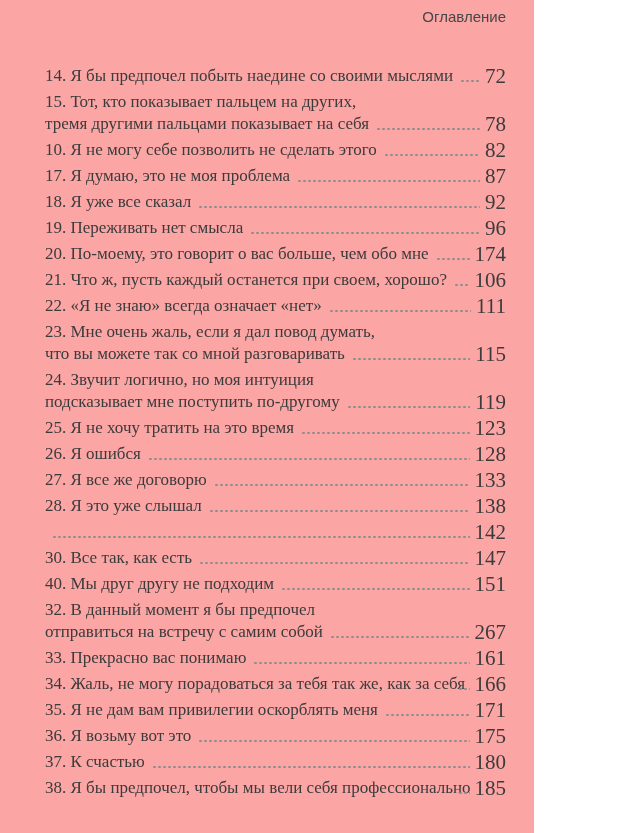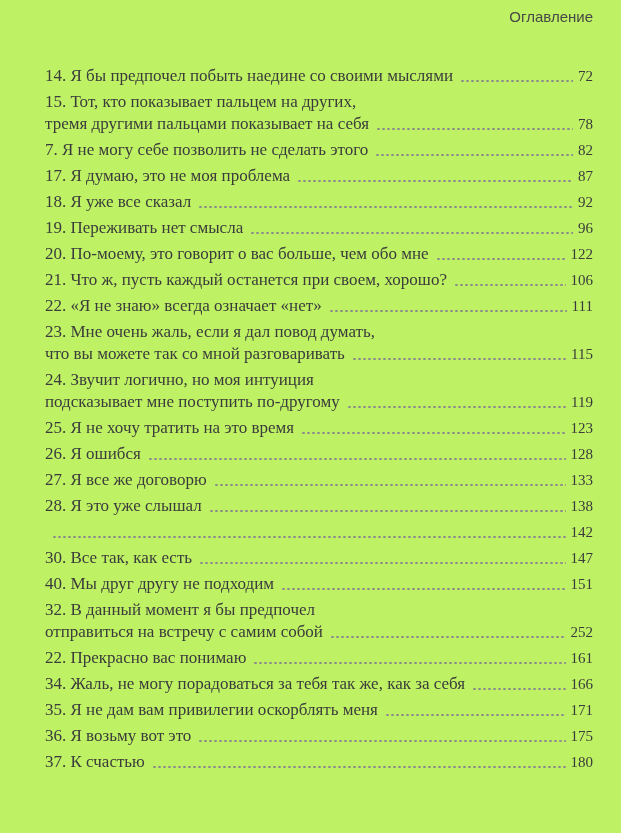--- a/index.html
+++ b/index.html
@@ -2,24 +2,24 @@
 <html lang="ru"><head>
 <meta charset="utf-8">
 <style>
   html, body {
     margin: 0;
     padding: 0;
     background: #ffffff;
   }
   .page {
     position: relative;
-    width: 621px;
+    width: 534px;
     height: 833px;
     box-sizing: border-box;
-    background: #bef264;
+    background: #fca5a5;
     padding: 7px 28px 16px 45px;
     font-family: "Liberation Serif", "DejaVu Serif", serif;
     color: #3b3b3b;
     overflow: hidden;
   }
   .running-head {
     text-align: right;
     font-family: "Liberation Sans", "DejaVu Sans", sans-serif;
     font-size: 15px;
     line-height: 20px;
@@ -49,21 +49,21 @@
     align-self: flex-end;
     margin: 0 5px 4px 7px;
     background-image: radial-gradient(circle, #8d8d8d 1px, rgba(0,0,0,0) 1.45px);
     background-size: 5px 4px;
     background-repeat: repeat-x;
     background-position: left center;
   }
   .toc-page {
     white-space: nowrap;
     flex: 0 0 auto;
-    font-size: 15px;
+    font-size: 21px;
   }
 </style>
 </head>
 <body>
 
 <div class="page">
   <div class="running-head">Оглавление</div>
 
   <div class="toc" id="toc-list">
   <div class="toc-entry">
@@ -80,21 +80,21 @@
         </div>
         <div class="toc-line">
           <span class="toc-text">тремя другими пальцами показывает на себя</span>
           <span class="toc-dots"></span>
           <span class="toc-page">78</span>
         </div>
       </div>
 
   <div class="toc-entry">
         <div class="toc-line">
-          <span class="toc-text">7. Я не могу себе позволить не сделать этого</span>
+          <span class="toc-text">10. Я не могу себе позволить не сделать этого</span>
           <span class="toc-dots"></span>
           <span class="toc-page">82</span>
         </div>
       </div>
 
   <div class="toc-entry">
         <div class="toc-line">
           <span class="toc-text">17. Я думаю, это не моя проблема</span>
           <span class="toc-dots"></span>
           <span class="toc-page">87</span>
@@ -114,21 +114,21 @@
           <span class="toc-text">19. Переживать нет смысла</span>
           <span class="toc-dots"></span>
           <span class="toc-page">96</span>
         </div>
       </div>
 
   <div class="toc-entry">
         <div class="toc-line">
           <span class="toc-text">20. По-моему, это говорит о вас больше, чем обо мне</span>
           <span class="toc-dots"></span>
-          <span class="toc-page">122</span>
+          <span class="toc-page">174</span>
         </div>
       </div>
 
   <div class="toc-entry">
         <div class="toc-line">
           <span class="toc-text">21. Что ж, пусть каждый останется при своем, хорошо?</span>
           <span class="toc-dots"></span>
           <span class="toc-page">106</span>
         </div>
       </div>
@@ -218,27 +218,27 @@
         </div>
       </div>
 
   <div class="toc-entry">
         <div class="toc-line">
           <span class="toc-text">32. В данный момент я бы предпочел</span>
         </div>
         <div class="toc-line">
           <span class="toc-text">отправиться на встречу с самим собой</span>
           <span class="toc-dots"></span>
-          <span class="toc-page">252</span>
-        </div>
-      </div>
-
-  <div class="toc-entry">
-        <div class="toc-line">
-          <span class="toc-text">22. Прекрасно вас понимаю</span>
+          <span class="toc-page">267</span>
+        </div>
+      </div>
+
+  <div class="toc-entry">
+        <div class="toc-line">
+          <span class="toc-text">33. Прекрасно вас понимаю</span>
           <span class="toc-dots"></span>
           <span class="toc-page">161</span>
         </div>
       </div>
 
   <div class="toc-entry">
         <div class="toc-line">
           <span class="toc-text">34. Жаль, не могу порадоваться за тебя так же, как за себя</span>
           <span class="toc-dots"></span>
           <span class="toc-page">166</span>
@@ -262,14 +262,21 @@
       </div>
 
   <div class="toc-entry">
         <div class="toc-line">
           <span class="toc-text">37. К счастью</span>
           <span class="toc-dots"></span>
           <span class="toc-page">180</span>
         </div>
       </div>
 
+  <div class="toc-entry">
+        <div class="toc-line">
+          <span class="toc-text">38. Я бы предпочел, чтобы мы вели себя профессионально</span>
+          <span class="toc-dots"></span>
+          <span class="toc-page">185</span>
+        </div>
+      </div>
 </div>
 </div>
 
 </body></html>

